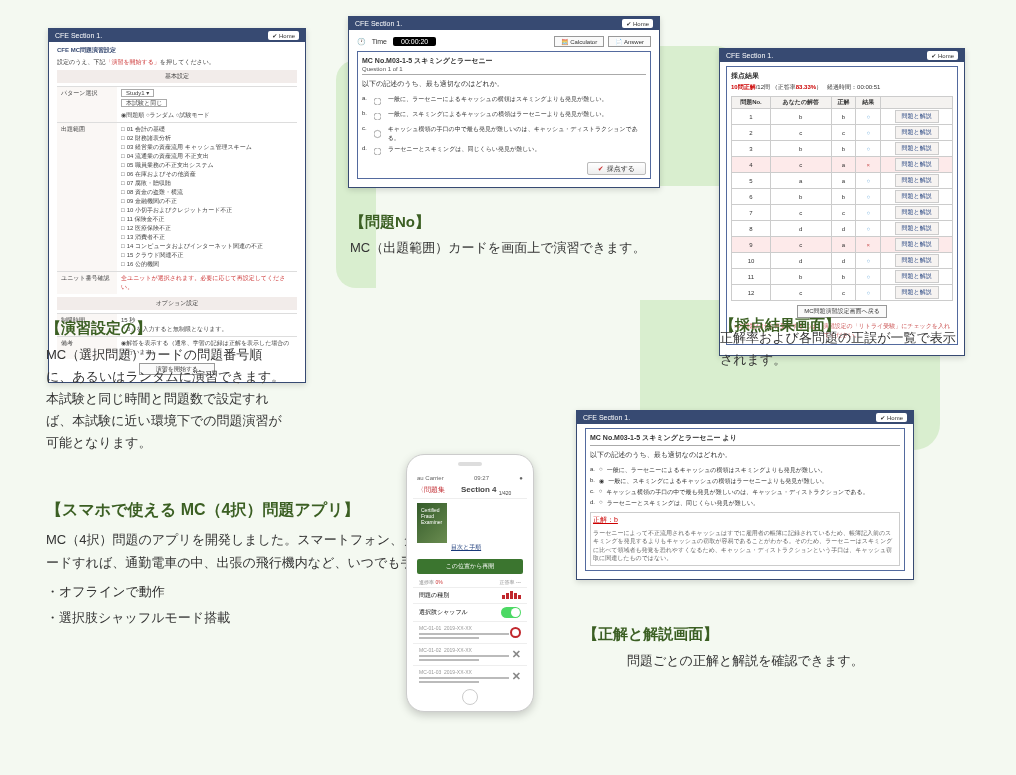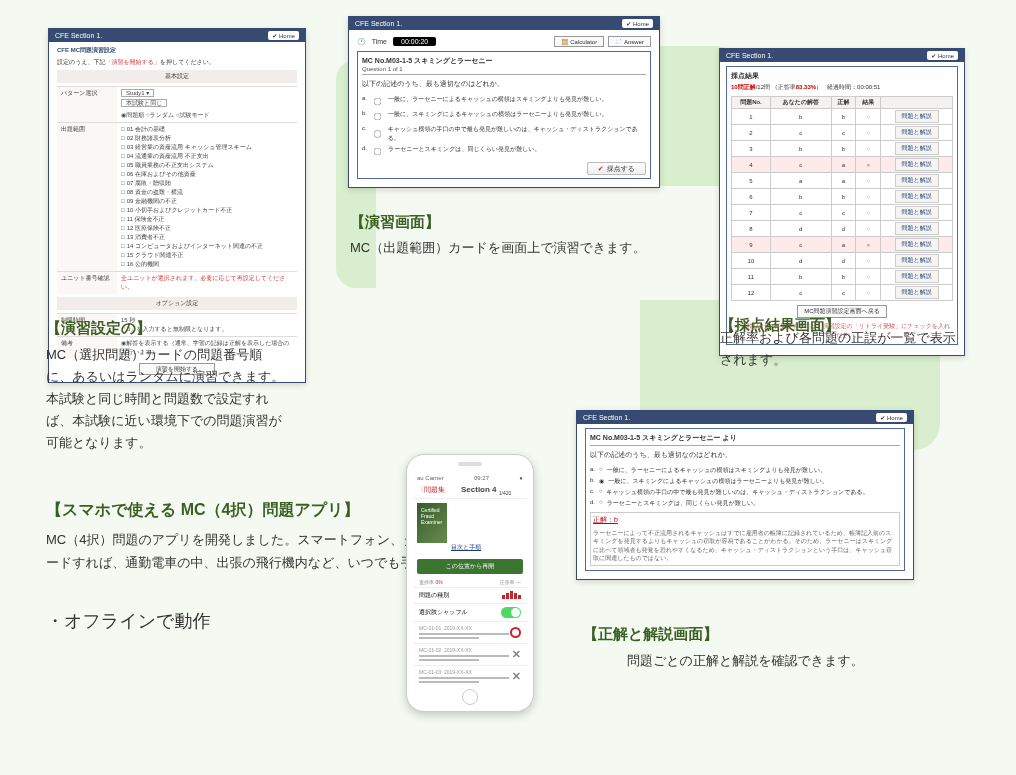--- a/index.html
+++ b/index.html
@@ -126,21 +126,21 @@
   #cap-explain { left:583px; top:625px; }
   #desc-explain { left:583px; top:650px;padding-left:44px; }
 
   
   .app-section {
     position: absolute;
     left: 46px; top: 500px; width: 500px;
   }
   .app-title { color:#3b5f23; font-weight:bold; font-size:16px; margin-bottom:8px;}
   .app-desc { font-size:13px; line-height:1.75; color:#333; }
-  .app-bullets { font-size:18px; margin-top:28px; line-height:2; color:#333;}
+  .app-bullets { font-size:13px; margin-top:4px; line-height:2; color:#333;}
   .app-note { font-size:12px; margin-top:14px; color:#444;}
 
   
   .phone {
     position: absolute;
     left: 406px; top: 454px; width: 128px; height: 258px;
     background: #fff; border: 1px solid #ccc; border-radius: 18px;
     box-shadow: 0 3px 10px rgba(0,0,0,0.2);
     padding: 18px 6px 22px;
   }
@@ -459,32 +459,33 @@
       <div class="exp-correct">
         <div style="text-decoration:underline;">正解：b</div>
         <div class="exp-body">ラーセニーによって不正流用されるキャッシュはすでに雇用者の帳簿に記録されているため、帳簿記入前のスキミングを発見するよりもキャッシュの窃取が容易であることがわかる。そのため、ラーセニーはスキミングに比べて領域者も発覚を恐れやすくなるため、キャッシュ・ディストラクションという手口は、キャッシュ窃取に関連したものではない。</div>
       </div>
     </div>
   </div>
 </div>
 
 <div class="caption" id="cap-settings">【演習設定の】</div>
 <div class="desc" id="desc-settings">MC（選択問題）カードの問題番号順に、あるいはランダムに演習できます。本試験と同じ時間と問題数で設定すれば、本試験に近い環境下での問題演習が可能となります。</div>
-<div class="caption" id="cap-practice">【演習画面】</div>
+<div class="caption" id="cap-practice">【問題No】</div>
 <div class="desc" id="desc-practice">MC（出題範囲）カードを画面上で演習できます。</div>
 <div class="caption" id="cap-results">【採点結果画面】</div>
 <div class="desc" id="desc-results">正解率および各問題の正誤が一覧で表示されます。</div>
 <div class="caption" id="cap-explain">【正解と解説画面】</div>
 <div class="desc" id="desc-explain">問題ごとの正解と解説を確認できます。</div>
 
 <div class="app-section">
   <div class="app-title">【スマホで使える MC（4択）問題アプリ】</div>
   <div class="app-desc">MC（4択）問題のアプリを開発しました。スマートフォン、タブレットにダウンロードすれば、通勤電車の中、出張の飛行機内など、いつでも手軽に演習できます。</div>
   <div class="app-bullets" id="app-bullets">
       <div>・オフラインで動作</div>
+      <div>・選択肢シャッフルモード搭載</div>
     </div>
   <div class="app-note">
   </div>
 </div>
 
 <div class="phone">
   <div class="phone-screen">
     <div class="ph-top">
       <span>au Carrier</span>
       <span>09:27</span>

